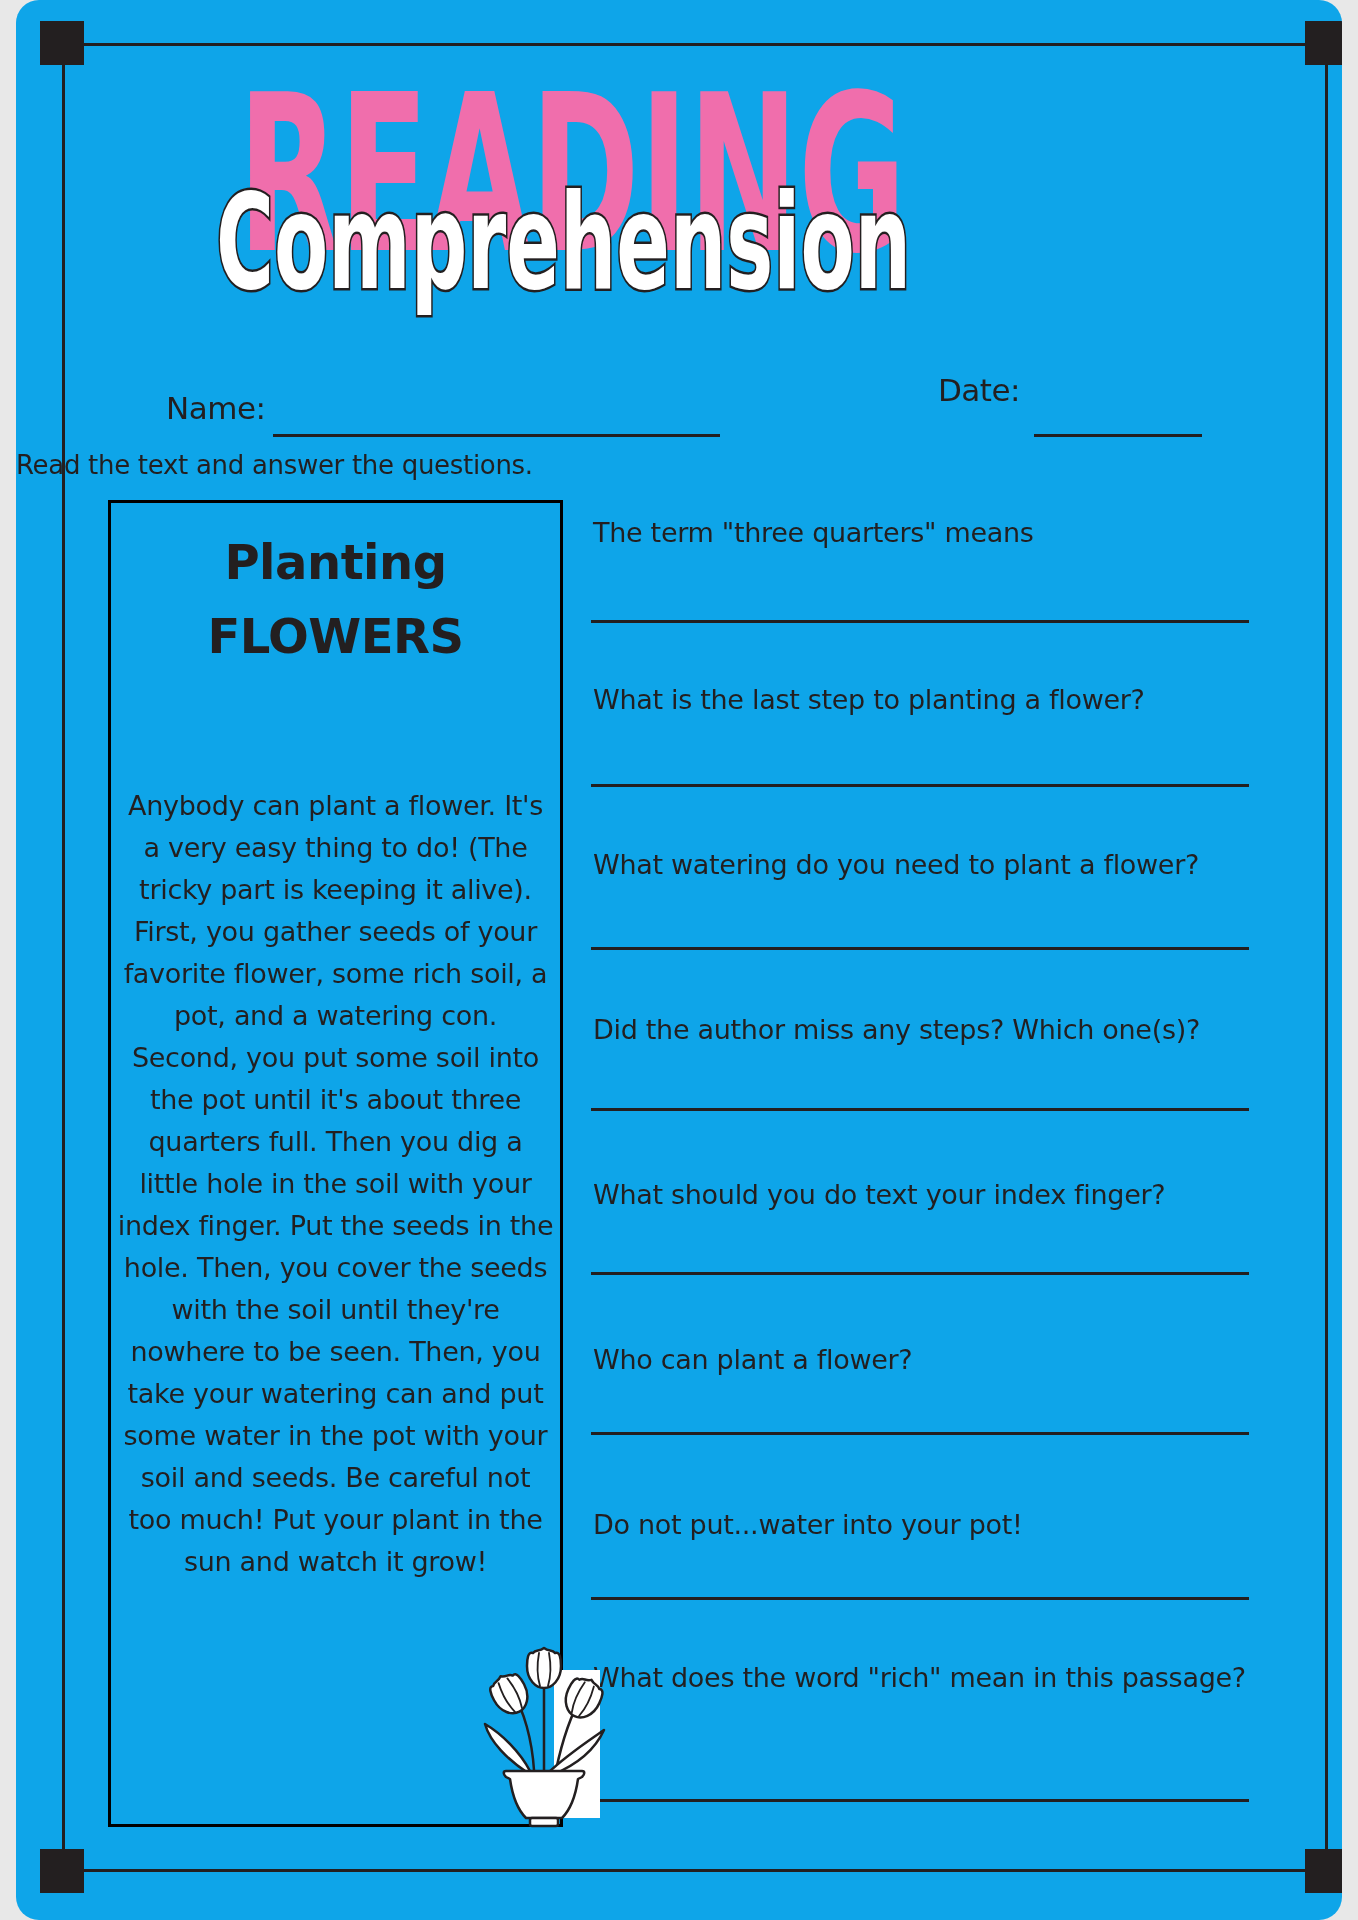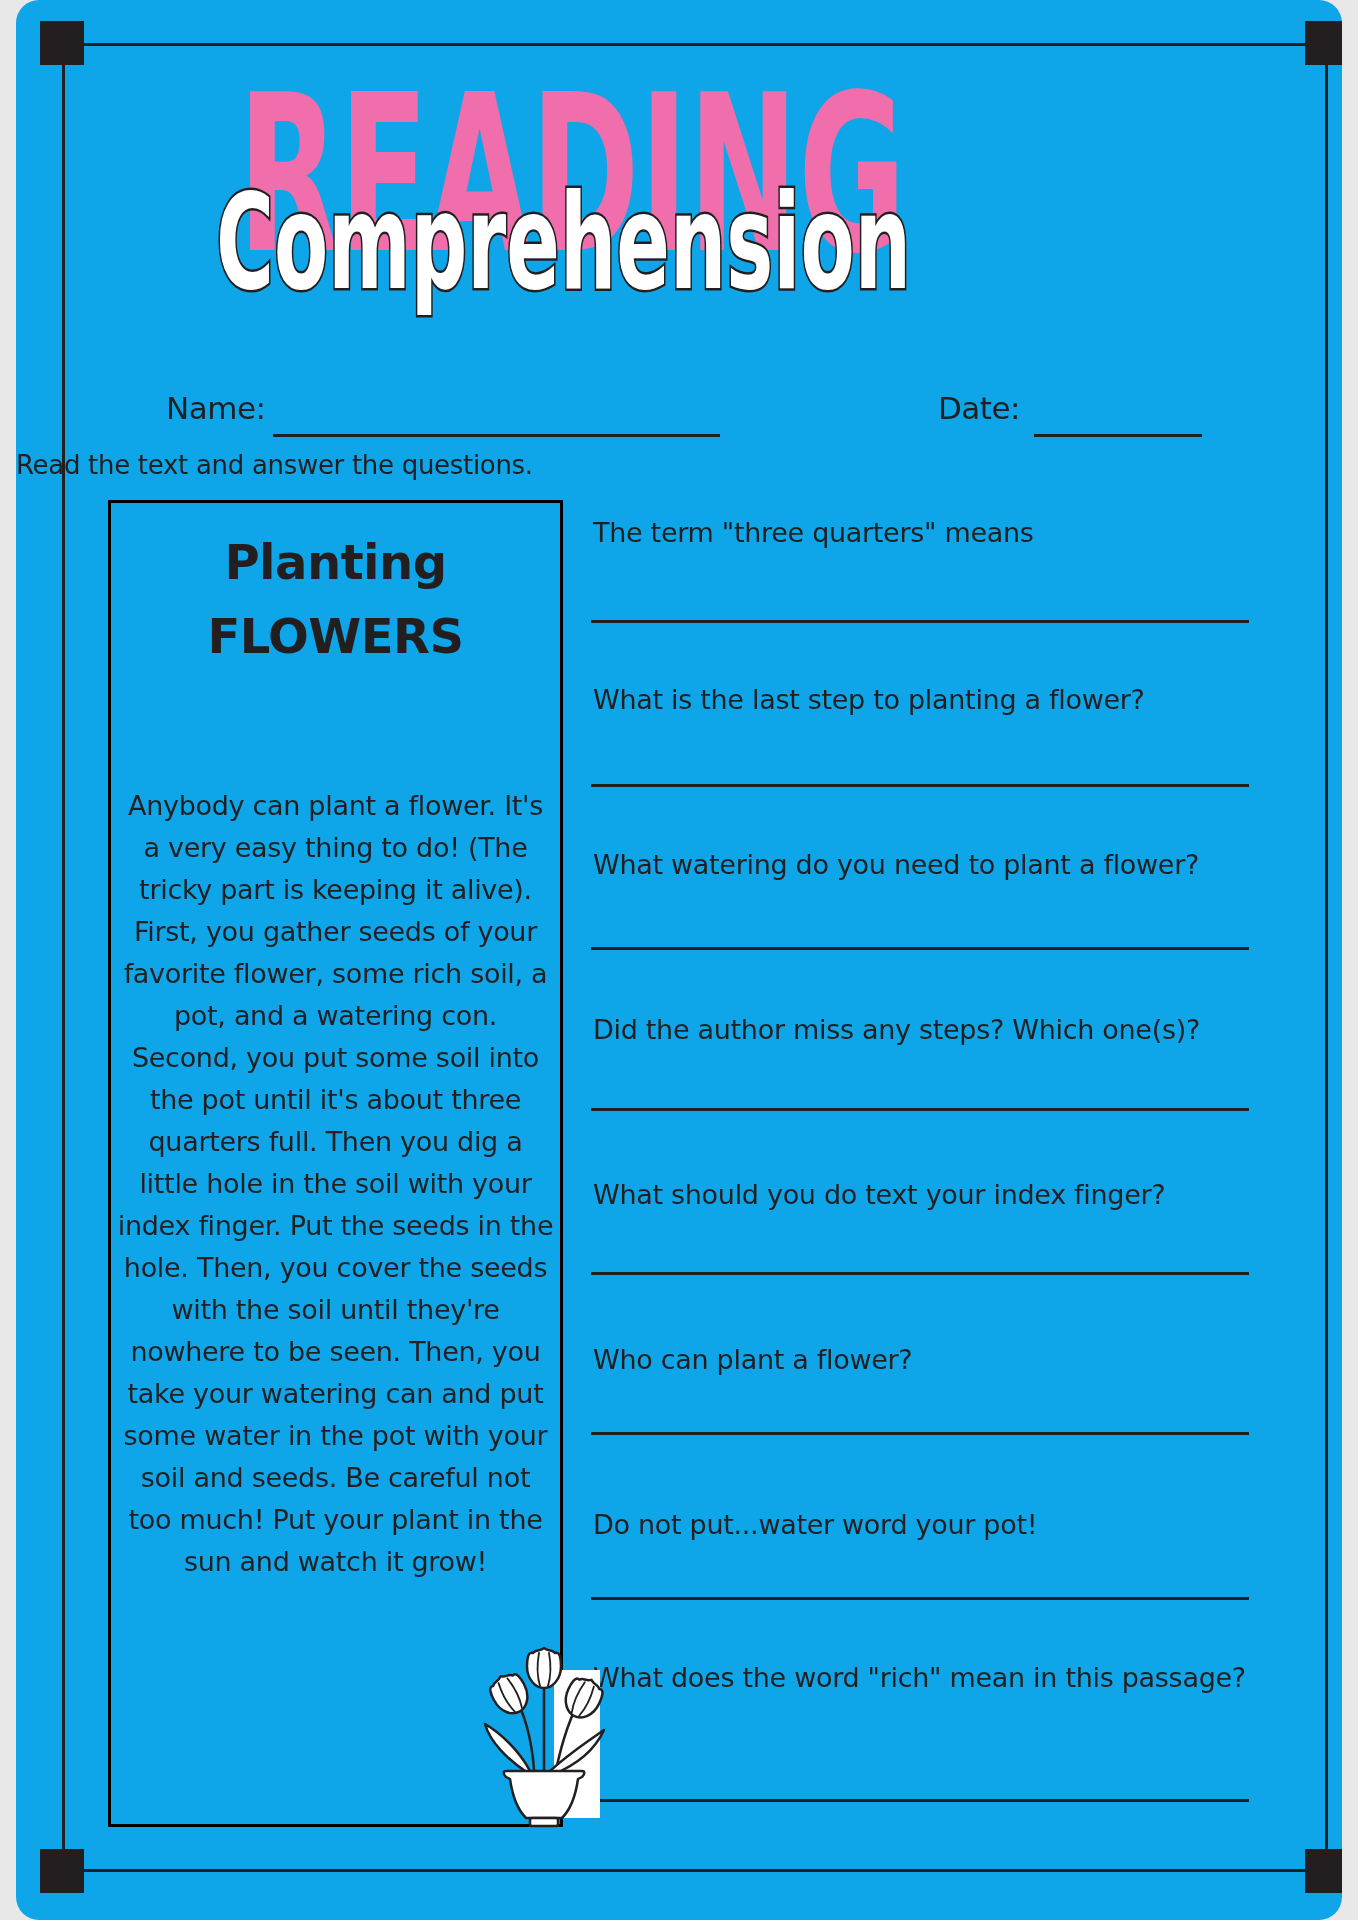--- a/index.html
+++ b/index.html
@@ -16,21 +16,21 @@
   .corner{position:absolute;width:44px;height:44px;background:#231f20;}
   .corner.tl{left:24px;top:21px;}
   .corner.tr{left:1289px;top:21px;}
   .corner.bl{left:24px;top:1849px;}
   .corner.br{left:1289px;top:1849px;}
 
   .title-svg{position:absolute;left:0;top:0;overflow:visible;}
 
   .field-label{position:absolute;font-size:31px;font-weight:normal;letter-spacing:-0.5px;}
   .name-label{left:150px;top:390px;}
-  .date-label{left:922px;top:390px;}
+  .date-label{left:922px;top:372px;}
   .write-line{position:absolute;border-top:3px solid #231f20;height:0;}
   .name-line{left:257px;top:434px;width:447px;}
   .date-line{left:1018px;top:434px;width:168px;}
 
   .instruction{position:absolute;left:0;right:0;top:450px;text-align:left;
     font-size:26px;letter-spacing:-0.3px;}
 
   .passage-box{
     position:absolute;left:92px;top:500px;width:455px;height:1327px;
     border:3px solid #000000;box-sizing:border-box;
@@ -114,19 +114,19 @@
 
   <div class="question" style="top:1010px">Did the author miss any steps? Which one(s)?</div>
   <div class="answer-line" style="top:1108px"></div>
 
   <div class="question" style="top:1175px">What should you do text your index finger?</div>
   <div class="answer-line" style="top:1272px"></div>
 
   <div class="question" style="top:1340px">Who can plant a flower?</div>
   <div class="answer-line" style="top:1432px"></div>
 
-  <div class="question" style="top:1505px">Do not put...water word your pot!</div>
+  <div class="question" style="top:1505px">Do not put...water into your pot!</div>
   <div class="answer-line" style="top:1597px"></div>
 
   <div class="question" style="top:1658px">What does the word "rich" mean in this passage?</div>
   <div class="answer-line" style="top:1799px"></div>
 
 </div>
 
 </body></html>

